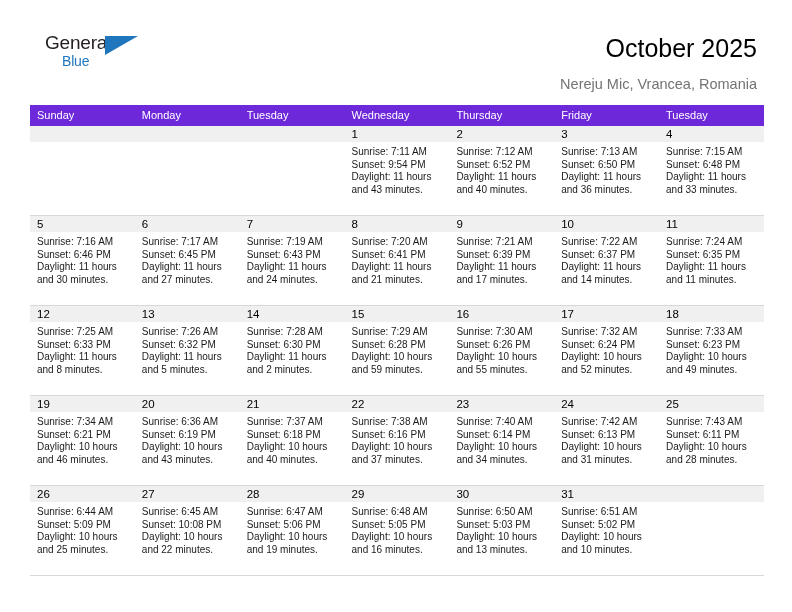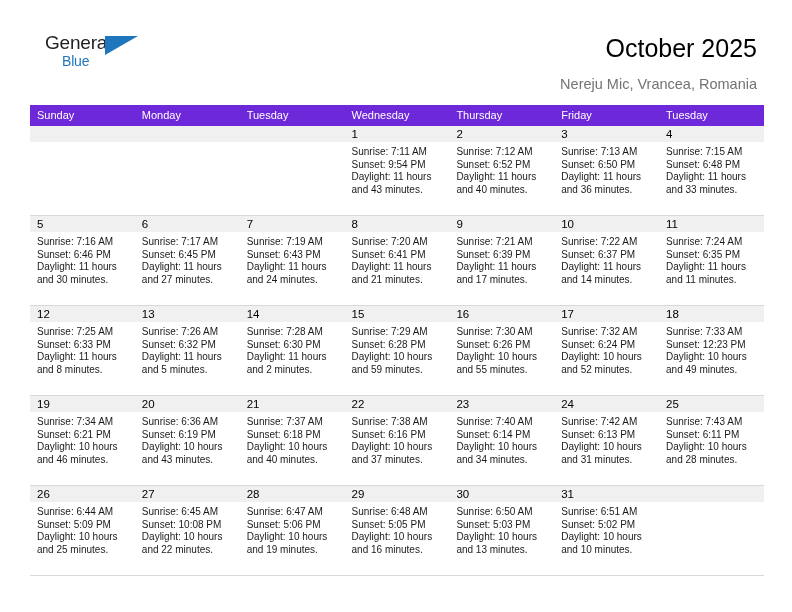--- a/index.html
+++ b/index.html
@@ -391,21 +391,21 @@
                 <div>Daylight: 10 hours</div>
                 <div>and 52 minutes.</div>
               </div>
             </div>
           </td>
           <td>
             <div class="cell">
               <div class="daynum-band">18</div>
               <div class="details">
                 <div>Sunrise: 7:33 AM</div>
-                <div>Sunset: 12:23 PM</div>
+                <div>Sunset: 6:23 PM</div>
                 <div>Daylight: 10 hours</div>
                 <div>and 49 minutes.</div>
               </div>
             </div>
           </td>
         </tr>
         <tr class="week-row">
           <td>
             <div class="cell">
               <div class="daynum-band">19</div>

